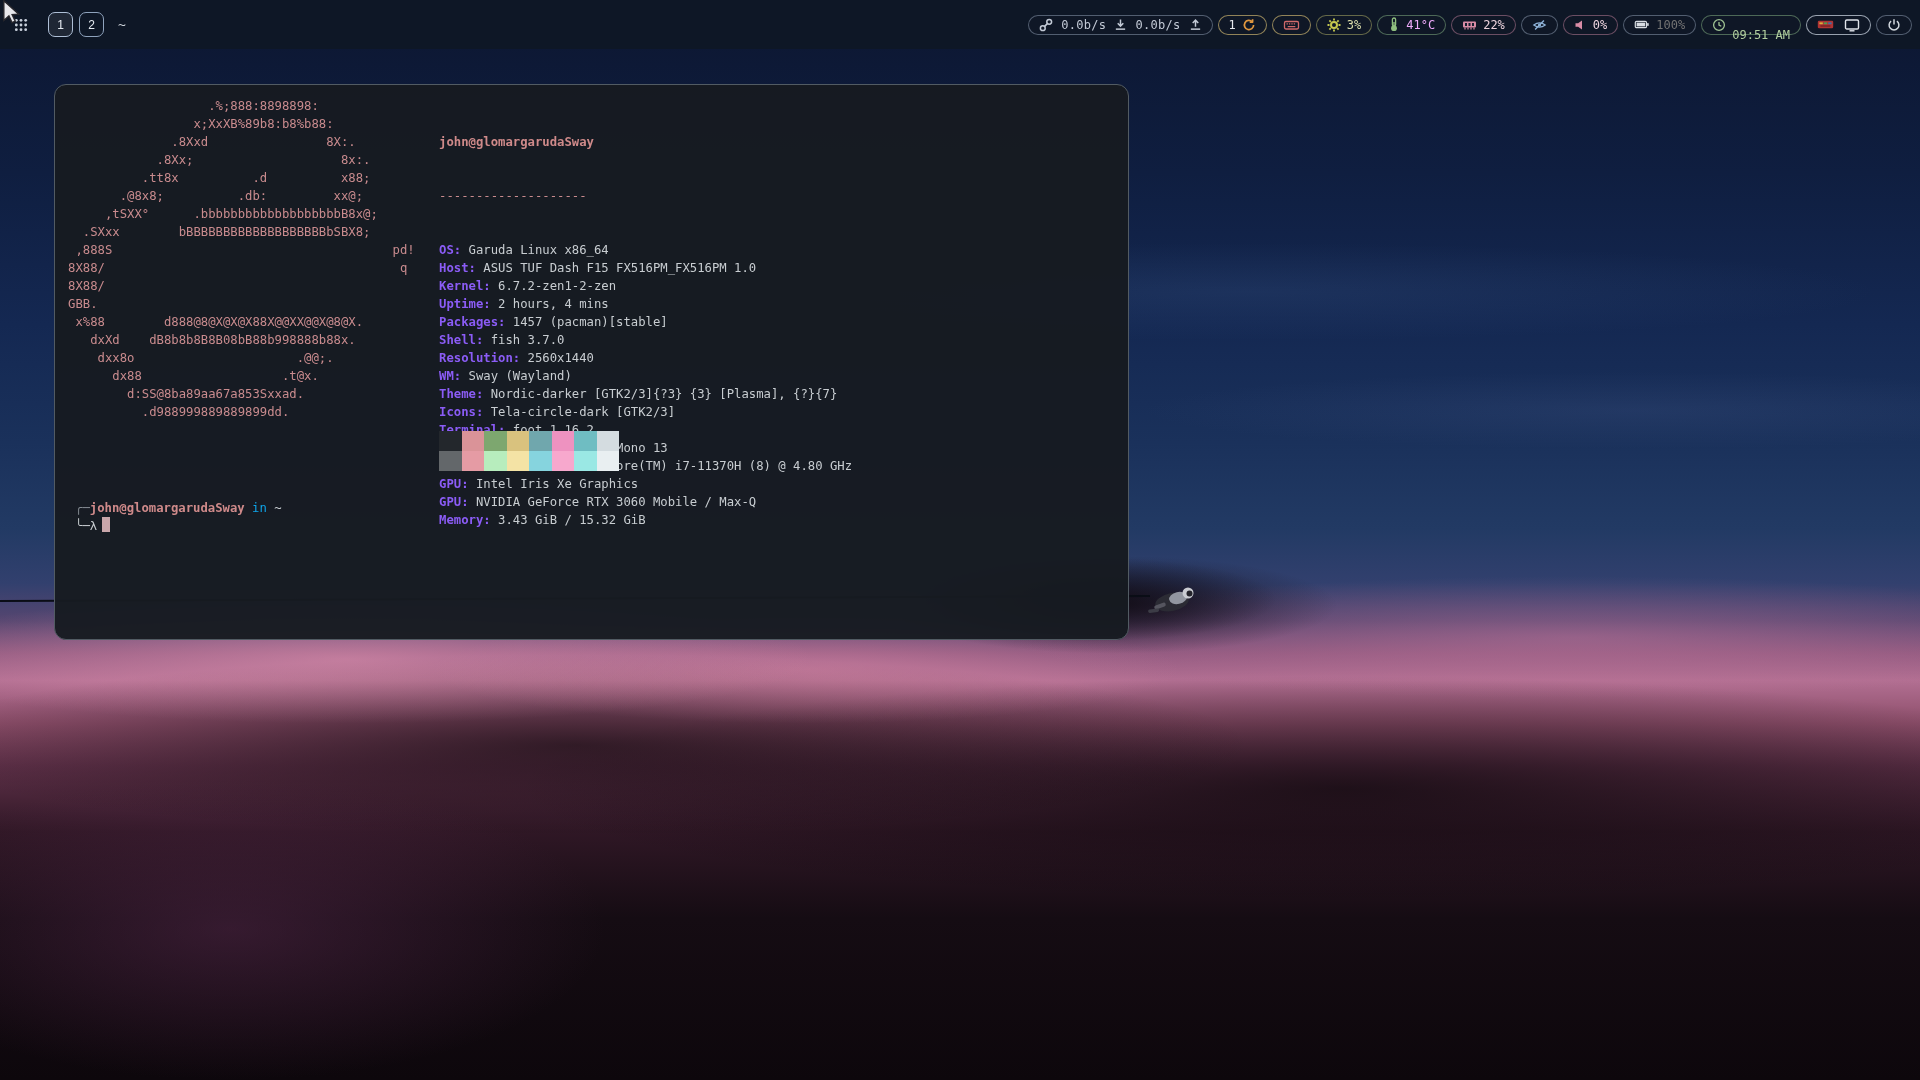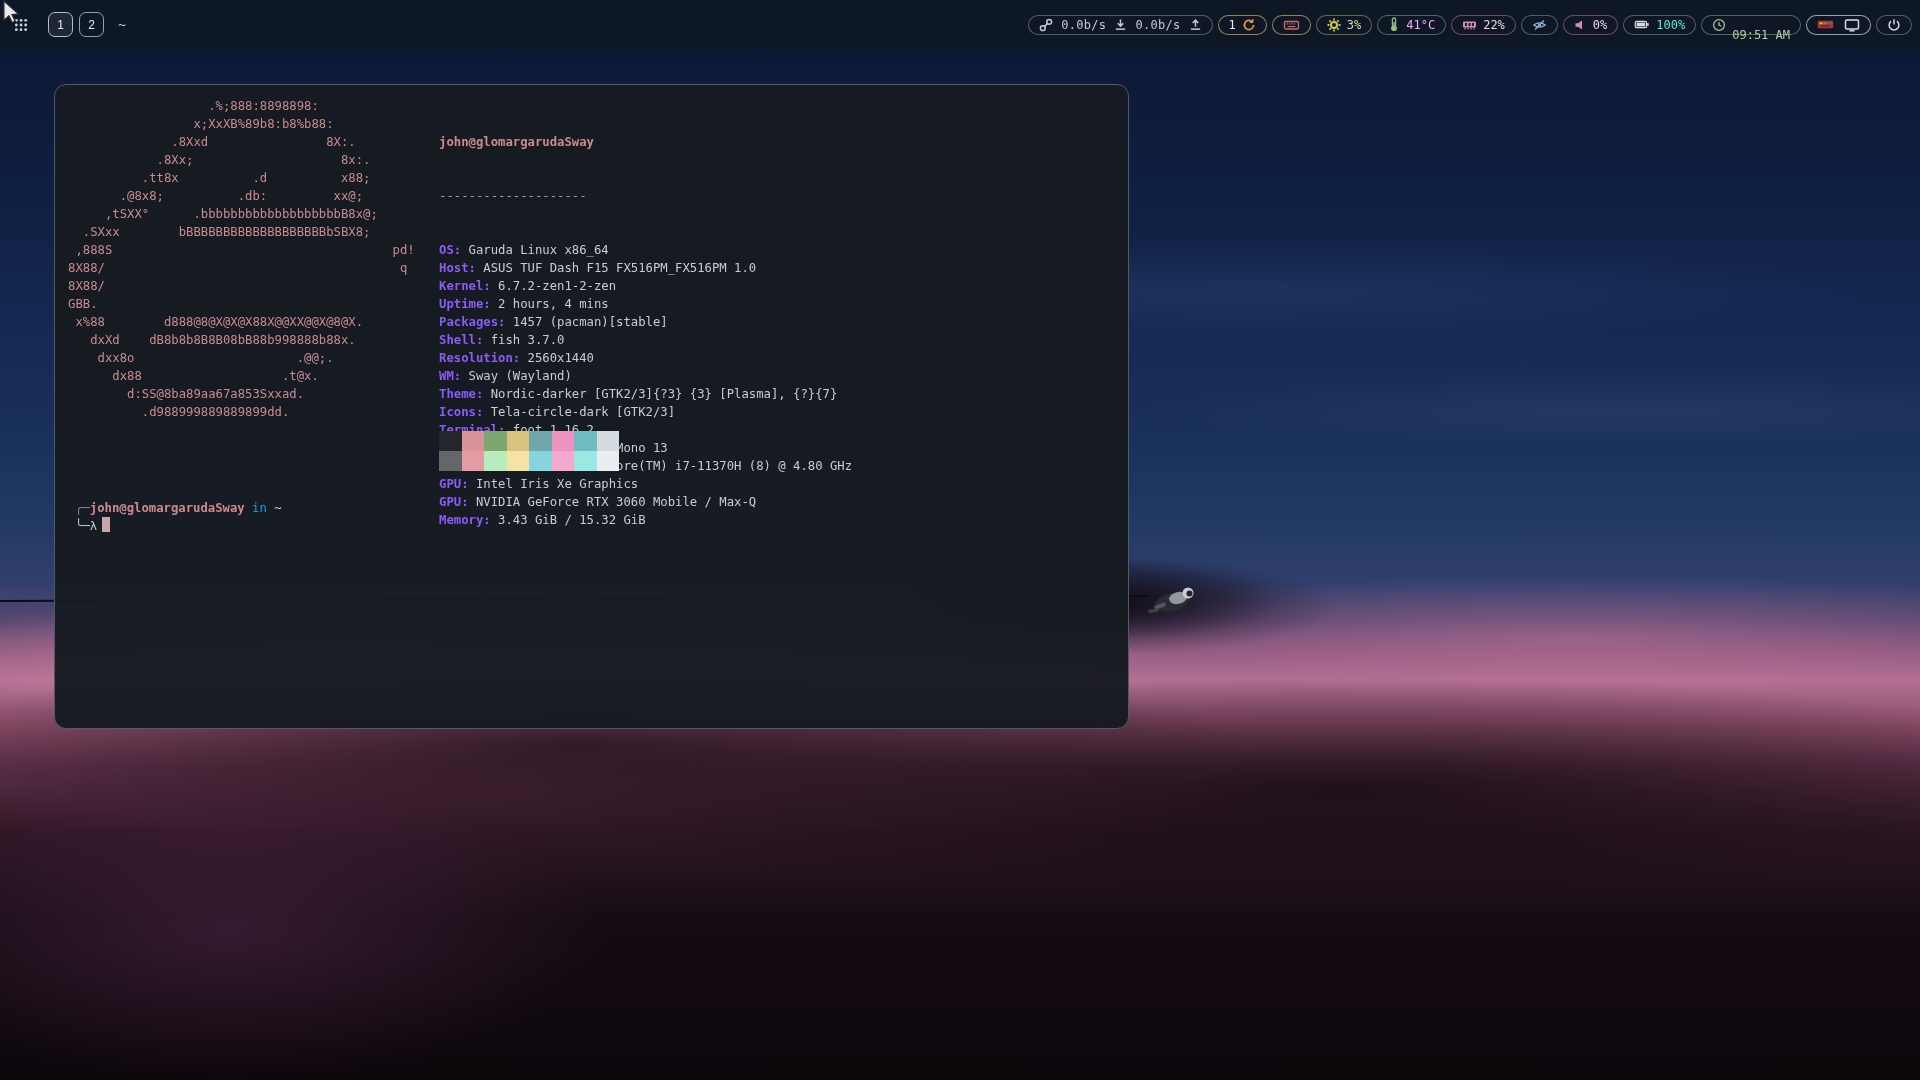--- a/index.html
+++ b/index.html
@@ -60,31 +60,31 @@
   .m-cpu   { border-color:rgba(160,160,95,0.6); color:#c6c94e; }
   .m-cpu .val { color:#dadcab; }
   .m-temp  { border-color:rgba(120,160,120,0.6); color:#8fbf7f; }
   .m-temp .val { color:#f0abfc; }
   .m-mem   { border-color:rgba(170,115,140,0.6); color:#d98ca6; }
   .m-mem .val { color:#ecd3dd; }
   .m-eye   { color:#8fb3d9; }
   .m-vol   { border-color:rgba(170,115,140,0.6); color:#d98ca6; }
   .m-vol .val { color:#ecd3dd; }
   .m-bat   { color:#d8dce2; }
-  .m-bat .val { color:#5eead4; }
+  .m-bat .val { color:#737373; }
   .m-clock { border-color:rgba(120,160,120,0.6); color:#9fc393; }
   .m-clock .val { color:#b2cf9f;margin-top:20px; }
   .m-tray  { border-color:rgba(200,210,222,0.75); gap:10px; color:#e0e4ea; }
   .m-power { color:#d0d6dc; }
 
   .mouse-cursor { position:absolute; left:2px; top:0px; z-index:50; }
 
   
   .terminal {
-    position:absolute; left:54px; top:84px; width:1075px; height:645px;
+    position:absolute; left:54px; top:84px; width:1075px; height:556px;
     background:rgba(23,27,33,0.97);
     border:1px solid #525b63; border-radius:12px;
     font-size:12.25px; line-height:18px;
   }
   .ascii-logo {
     position:absolute; left:13px; top:12px;
     color:#c98b8e; white-space:pre;
     font-family:"DejaVu Sans Mono", monospace; font-size:12.25px; line-height:18px;
   }
   .sysinfo { position:absolute; left:384px; top:12px; white-space:pre; }

